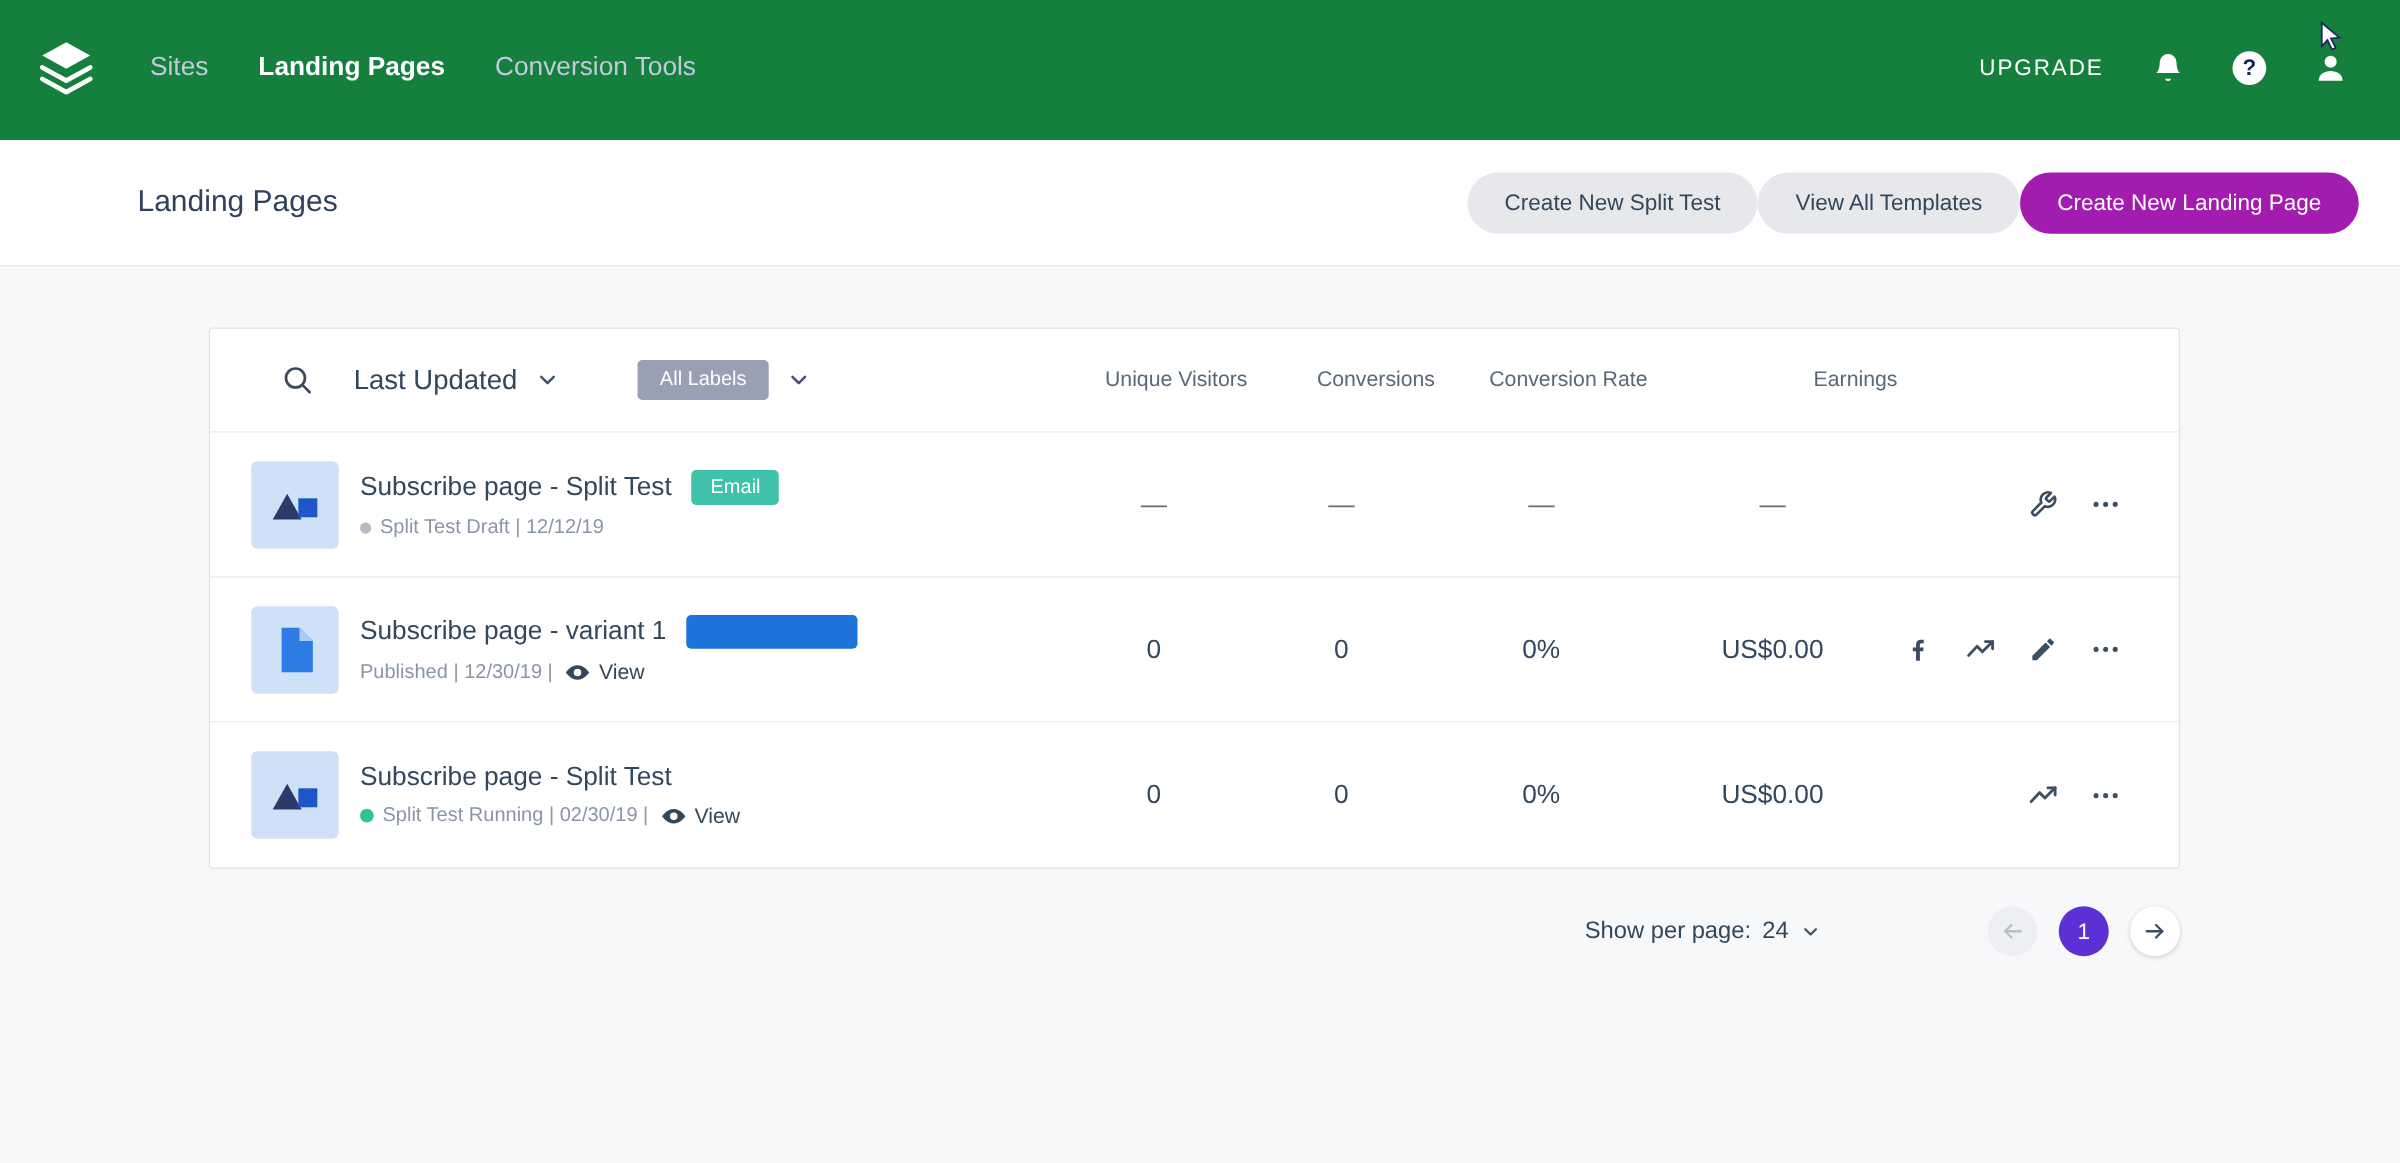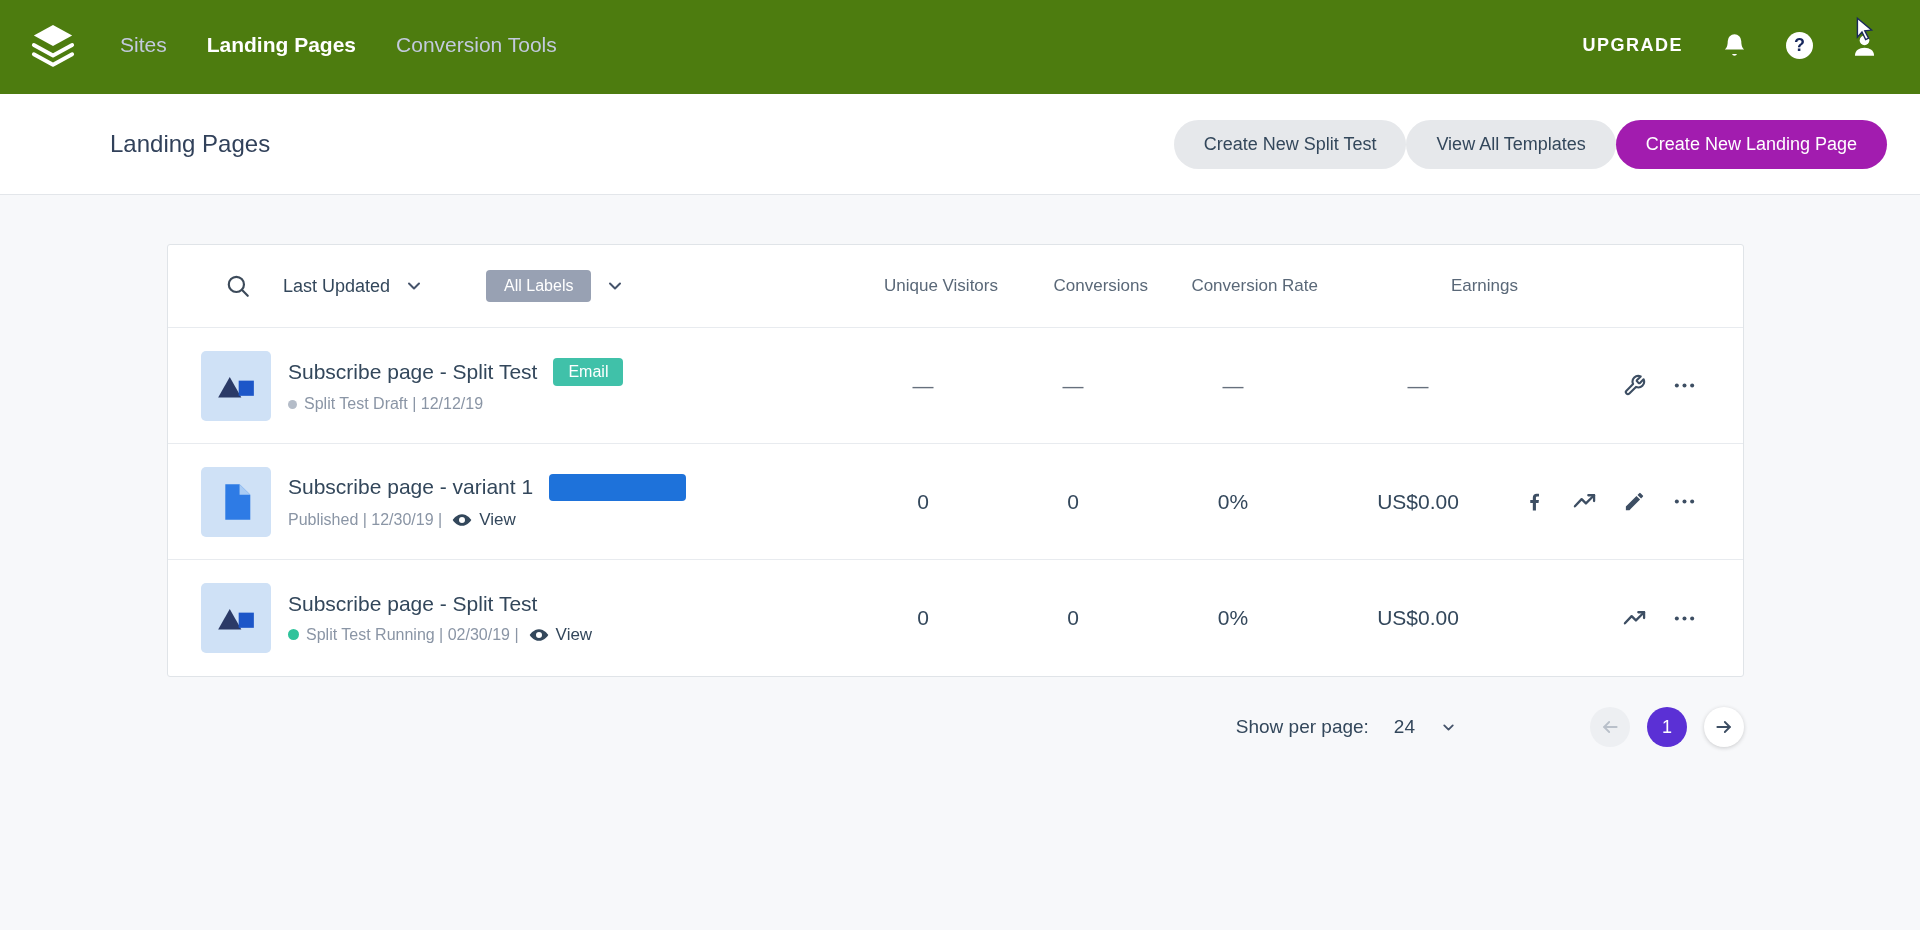--- a/index.html
+++ b/index.html
@@ -8,41 +8,41 @@
     font-family: "Liberation Sans", sans-serif;
     background: #f7f8fa;
     color: #33475b;
     overflow: hidden;
     position: relative;
   }
   svg { display: block; }
 
   
   .navbar {
-    height: 94px;
-    background: #4d7c0f;
+    height: 112px;
+    background: #15803d;
     display: flex;
     align-items: center;
     padding: 0 42px 4px 30px;
   }
   .logo { width: 46px; height: 46px; margin-right: 44px; cursor: pointer; }
   .logo svg { width: 46px; height: 46px; }
   .nav-links { display: flex; gap: 40px; align-items: center; }
   .nav-link {
     font-size: 21px;
     color: #c3cade;
     cursor: pointer;
     white-space: nowrap;
   }
   .nav-link.active { color: #ffffff; font-weight: bold; }
   .nav-right { margin-left: auto; display: flex; align-items: center; gap: 38px; }
   .upgrade {
     color: #fff;
     font-size: 18px;
-    font-weight: bold;
+    font-weight: normal;
     letter-spacing: 1.5px;
     cursor: pointer;
     margin-left: 16px;
   }
   .nav-icon { width: 27px; height: 27px; color: #fff; cursor: pointer; }
   .nav-icon svg { width: 27px; height: 27px; }
   .help-circle {
     width: 27px; height: 27px;
     background: #fff; color: #16265c;
     border-radius: 50%;
@@ -87,21 +87,21 @@
   .grid-row {
     display: grid;
     grid-template-columns: 680px 150px 150px 170px 200px 1fr;
     align-items: center;
   }
   .filter-row { height: 83px; border-bottom: 1px solid #e8ebef; }
   .filter-left { display: flex; align-items: center; padding-left: 57px; gap: 0; }
   .search-btn { width: 26px; height: 26px; color: #3c4a5a; cursor: pointer; margin-right: 32px; }
   .search-btn svg { width: 26px; height: 26px; }
   .sort-control { display: flex; align-items: center; gap: 14px; cursor: pointer; }
-  .sort-label { font-size: 18px; color: #33475b; }
+  .sort-label { font-size: 22px; color: #33475b; }
   .chev { width: 20px; height: 20px; color: #45536a; }
   .chev svg { width: 20px; height: 20px; }
   .labels-control { display: flex; align-items: center; gap: 14px; margin-left: 62px; cursor: pointer; }
   .labels-chip {
     background: #98a1b3; color: #fff;
     font-size: 16px;
     padding: 7px 18px;
     border-radius: 4px;
   }
   .col-header { text-align: right; font-size: 17px; color: #5a6878; }
@@ -160,21 +160,21 @@
   .action-icon svg { width: 23px; height: 23px; }
 
   
   .footer-row {
     width: 1577px;
     margin: 30px 0 0 167px;
     display: flex; align-items: center;
   }
   .per-page {
     margin-left: auto;
-    display: flex; align-items: center; gap: 25px;
+    display: flex; align-items: center; gap: 9px;
     font-size: 19px; color: #33475b;
     cursor: pointer;
   }
   .per-page .chev { width: 17px; height: 17px; }
   .per-page .chev svg { width: 17px; height: 17px; }
   .pager { display: flex; align-items: center; gap: 17px; margin-left: 133px; }
   .page-circle {
     width: 40px; height: 40px; border-radius: 50%;
     display: flex; align-items: center; justify-content: center;
     cursor: pointer;

